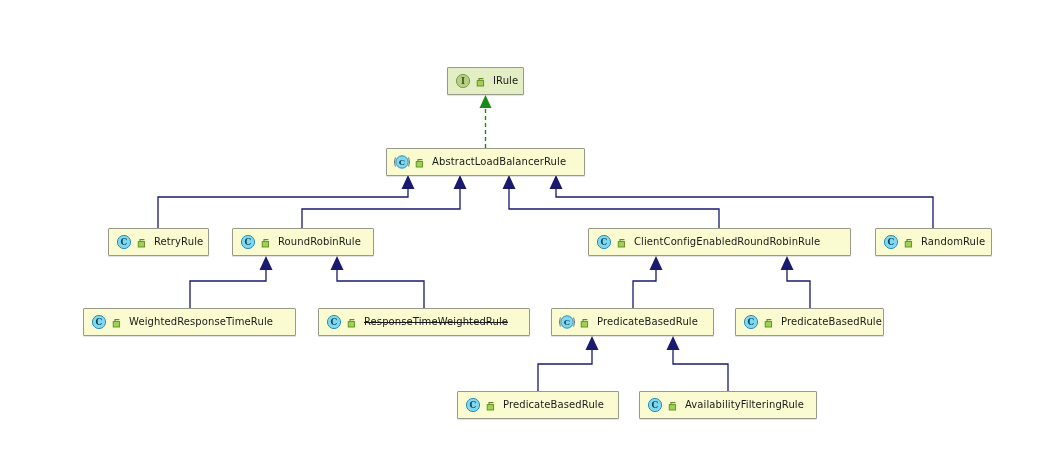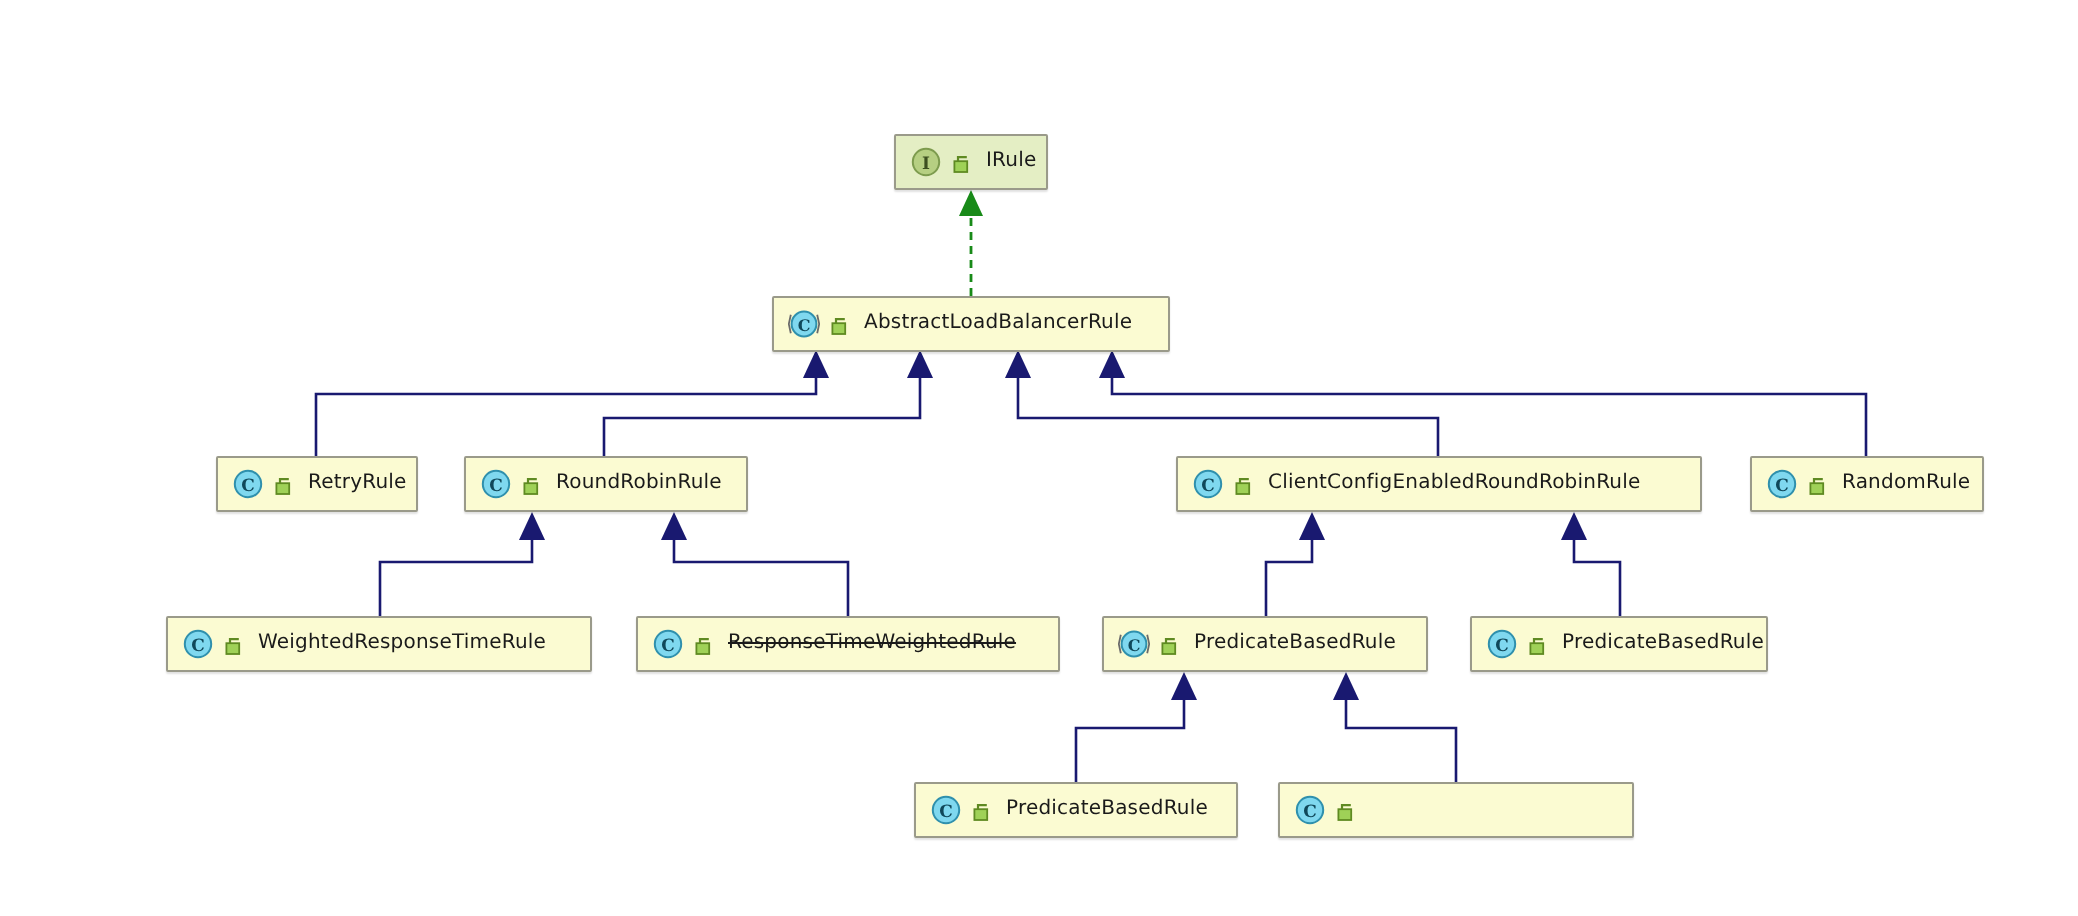--- a/index.html
+++ b/index.html
@@ -268,15 +268,16 @@
 
   <div class="uml-node" style="left: 639px; top: 391px; width: 178px;">
     <svg class="type-icon" viewBox="0 0 16 16">
       <circle cx="8" cy="8" r="6.6" fill="#7fd8ef" stroke="#2f90ad" stroke-width="1"></circle>
       <text x="8" y="11.4" font-size="8.5" font-family="DejaVu Serif, serif" font-weight="bold" fill="#10485a" text-anchor="middle">C</text>
     </svg>
     <svg class="vis-icon" viewBox="0 0 13 13">
       <rect x="3.2" y="5.6" width="6.4" height="5.4" fill="#9fd157" stroke="#5f8a22" stroke-width="0.9"></rect>
       <path d="M 5 5.6 L 5 3.6 L 9.4 3.6" fill="none" stroke="#5f8a22" stroke-width="1.1"></path>
     </svg>
+    <span class="node-label">AvailabilityFilteringRule</span>
   </div>
 
 </div>
 
 </body></html>

